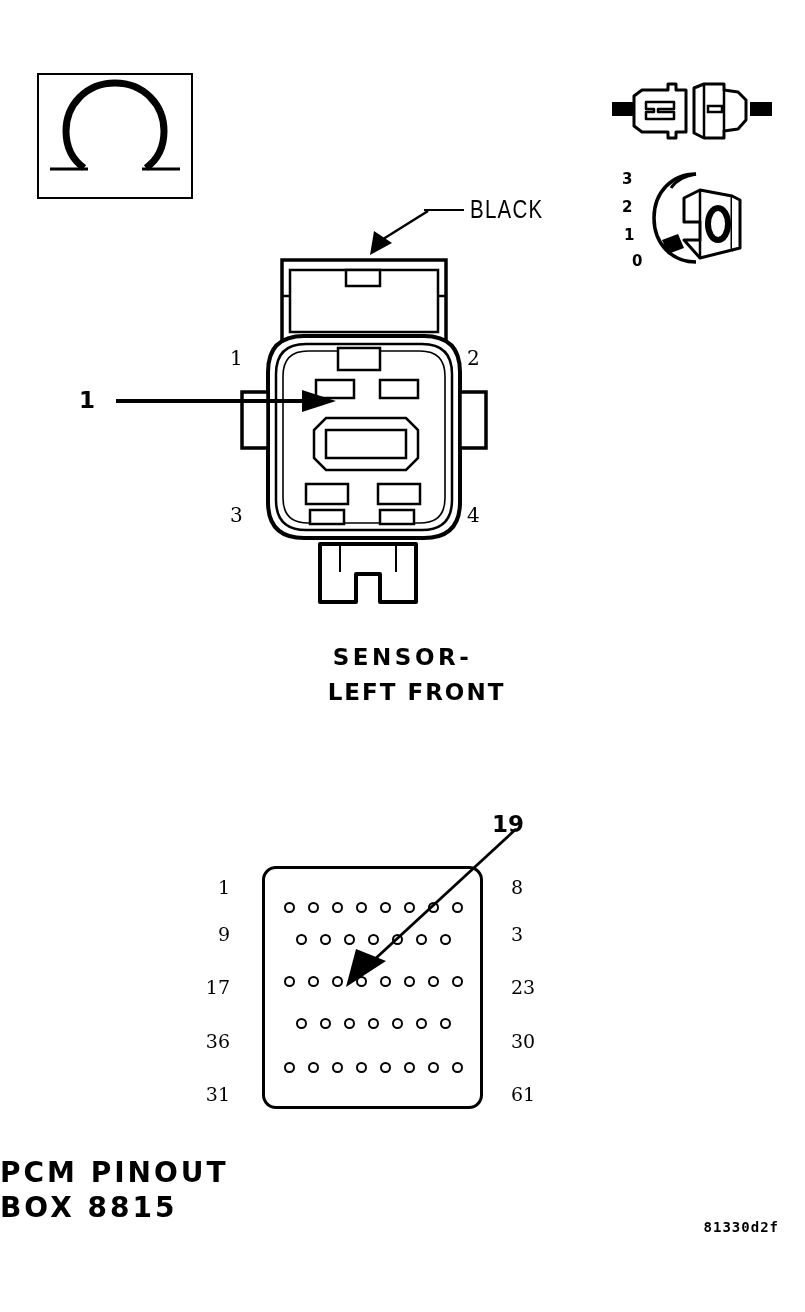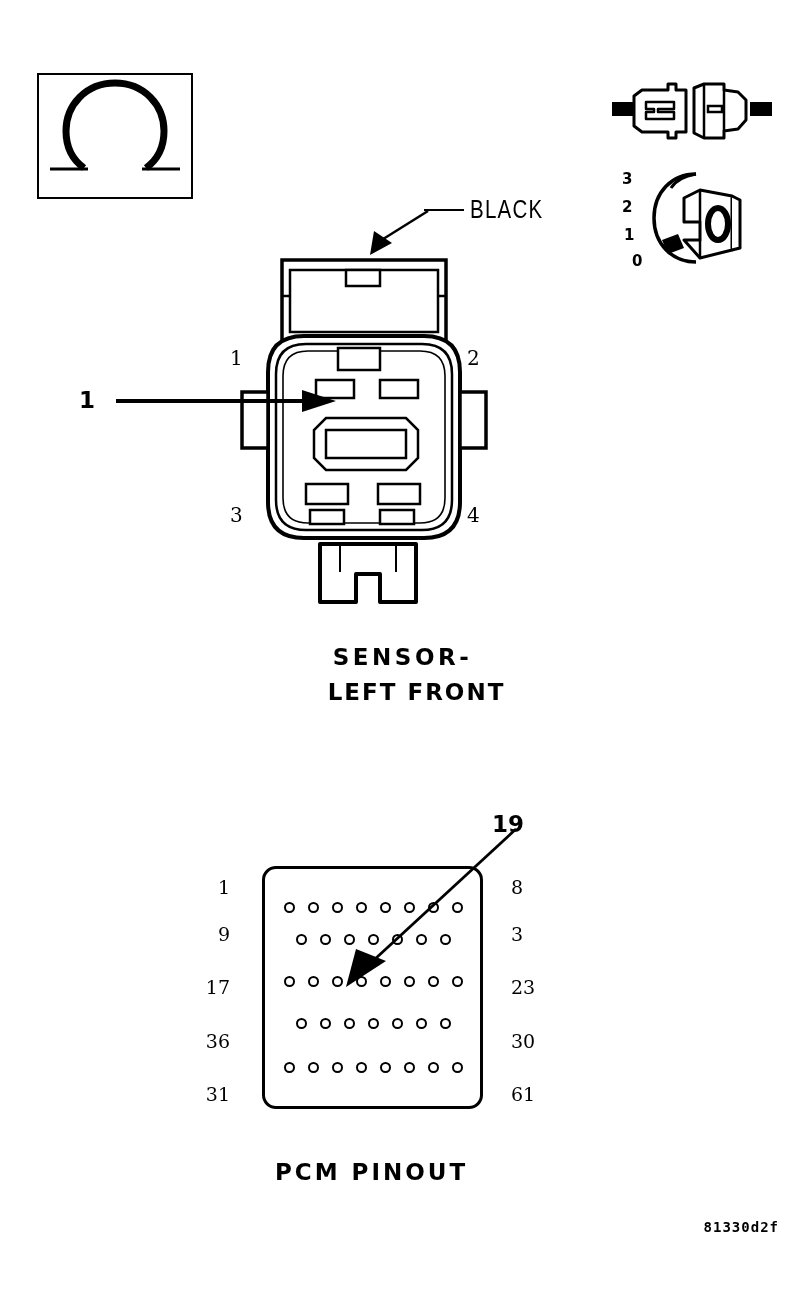--- a/index.html
+++ b/index.html
@@ -68,22 +68,22 @@
   .side-num{
     position:absolute;font-family:"DejaVu Serif",serif;font-size:19px;line-height:1;color:#000;
   }
   .side-left{text-align:right;width:40px;}
   .side-right{text-align:left;width:42px;}
 
   #cal18-label{left:492px;top:813px;font-family:"DejaVu Sans",sans-serif;font-size:23px;font-weight:700;line-height:1;}
   #cal18-arrow{left:320px;top:825px;width:200px;height:170px;}
 
   #pcm-name{
-    left:0;top:1155px;width:743px;text-align:center;
-    font-family:"DejaVu Sans",sans-serif;font-weight:700;font-size:23px;
+    left:0;top:1155px;width:743px;
+    font-family:"DejaVu Sans",sans-serif;font-weight:700;font-size:28px;
     letter-spacing:3px;line-height:35px;
   }
   #pcm-name div{white-space:nowrap;}
 
   #fig-id{
     right:26px;top:1219px;
     font-family:"DejaVu Sans Mono",monospace;font-size:14px;font-weight:700;
     letter-spacing:1px;color:#000;
   }
 </style>
@@ -235,20 +235,21 @@
   </div>
 
 <span class="abs" id="cal18-label">19</span>
 <svg class="abs" id="cal18-arrow" viewBox="0 0 200 170" aria-hidden="true">
   <path d="M196 4 L42 146" stroke="#000" stroke-width="2.8" fill="none"></path>
   <path d="M26 162 L36 124 L66 136 Z" fill="#000"></path>
 </svg>
 
 <div class="abs" id="pcm-name">
   <div>PCM PINOUT</div>
+  <div>BOX 8815</div>
 </div>
 
 <div class="abs" id="fig-id">81330d2f</div>
 
 <span class="abs side-num side-left" style="left: 190px; top: 878px;">1</span>
 <span class="abs side-num side-left" style="left: 190px; top: 925px;">9</span>
 <span class="abs side-num side-left" style="left: 190px; top: 978px;">17</span>
 <span class="abs side-num side-left" style="left: 190px; top: 1032px;">36</span>
 <span class="abs side-num side-left" style="left: 190px; top: 1085px;">31</span>
 <span class="abs side-num side-right" style="left: 511px; top: 878px;">8</span>

